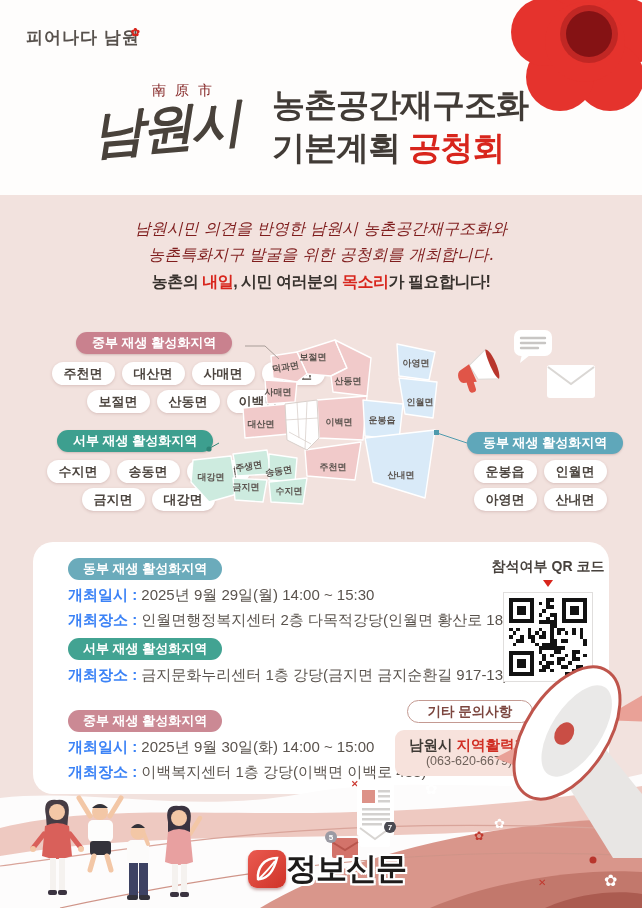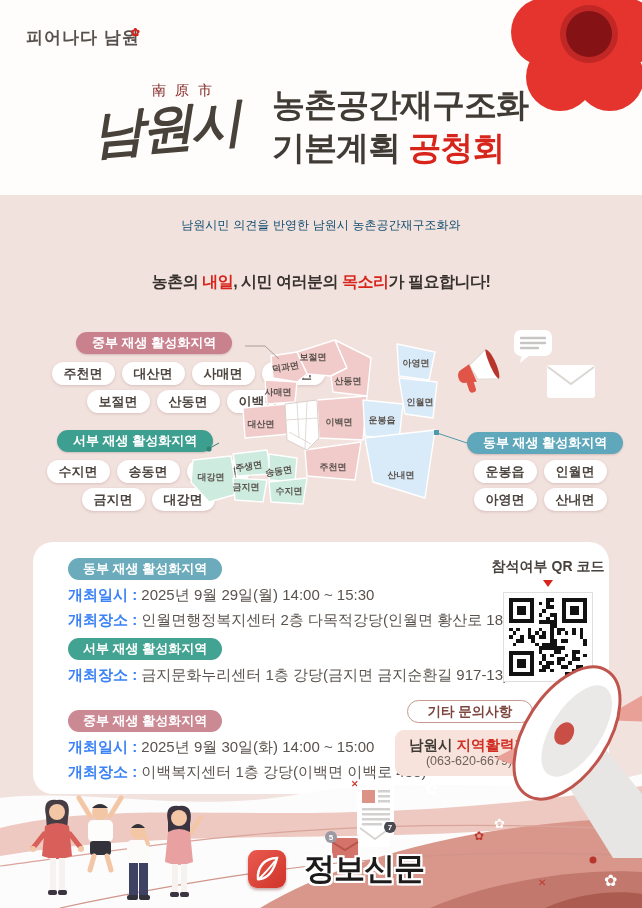--- a/index.html
+++ b/index.html
@@ -15,21 +15,21 @@
   .hanja { position:absolute; left:152px; top:6px; font-size:14px; letter-spacing:9px; color:#7f1d1d; }
   .calligraphy { position:absolute; left:92px; top:18px; font-family:"DejaVu Serif", serif; font-style:italic; font-weight:bold;
                  font-size:52px; color:#49423b; transform:rotate(-5deg); letter-spacing:-3px; }
   .main-title { position:absolute; left:272px; top:8px; font-size:33px; font-weight:900; color:#413b36; letter-spacing:-1px; line-height:1.3; }
   .main-title .accent { color:#d8251c; }
 
   
   .pink-section { position:absolute; left:0; top:195px; width:642px; height:713px; background:#f2e2de; }
 
   .intro { position:absolute; left:0; top:216px; width:100%; text-align:center;
-           font-family:"DejaVu Serif", serif; font-size:12px; color:#0c4a6e; line-height:1.65; }
+           font-family:"DejaVu Serif", serif; font-size:16px; color:#7f1d1d; line-height:1.65;font-style:italic; }
   .headline { position:absolute; left:0; top:272px; width:100%; text-align:center; font-size:16px; font-weight:900; color:#37312d; letter-spacing:-0.5px; }
   .headline .accent { color:#d8251c; }
 
   
   .legend-pill { position:absolute; height:22px; padding:0 16px; border-radius:12px; color:#fff; font-size:13px; font-weight:700;
                  display:flex; align-items:center; justify-content:center; white-space:nowrap; box-shadow:0 1px 2px rgba(120,70,70,.25); }
   .tag-rows { position:absolute; display:flex; flex-direction:column; gap:5px; }
   .tag-row { display:flex; gap:7px; justify-content:center; }
   .town-tag { background:#fff; border-radius:12px; height:23px; padding:0 12px; font-size:13px; font-weight:700; color:#4c453f;
               display:flex; align-items:center; box-shadow:0 1px 3px rgba(140,90,90,.25); white-space:nowrap; }
@@ -66,21 +66,21 @@
   .contact-line1 .accent { color:#d12f24; }
   .contact-line2 { font-size:12.5px; color:#6f625b; }
 
   
   .waves-svg { position:absolute; left:0; top:758px; }
   .people-svg { position:absolute; left:28px; top:786px; }
   .news-icon-svg { position:absolute; left:350px; top:778px; }
   .mail-icons-svg { position:absolute; left:318px; top:822px; }
   .mega-svg { position:absolute; left:495px; top:618px; }
 
-  .footer-logo { position:absolute; left:248px; top:848px; display:flex; align-items:center; gap:18px; }
+  .footer-logo { position:absolute; left:248px; top:848px; display:flex; align-items:center; gap:0; }
   .footer-logo-icon { position:relative; width:38px; height:38px; border-radius:9px; background:linear-gradient(135deg,#ea5a50,#cf3328); box-shadow:0 2px 3px rgba(120,40,40,.4); }
   .footer-logo-text { font-size:31px; font-weight:900; color:#1d1b1a; letter-spacing:-1px;
       text-shadow:-2px -2px 0 #fff, 2px -2px 0 #fff, -2px 2px 0 #fff, 2px 2px 0 #fff, 0 2px 0 #fff, 0 -2px 0 #fff, 2px 0 0 #fff, -2px 0 0 #fff; }
 </style>
 </head>
 <body>
 
 <div class="poster">
 
   <div class="logo">
@@ -106,20 +106,21 @@
     <div class="main-title">
       <span>농촌공간재구조화</span><br>
       <span>기본계획 </span><span class="accent">공청회</span>
     </div>
   </div>
 
   <div class="pink-section"></div>
 
   <div class="intro">
     <div>남원시민 의견을 반영한 남원시 농촌공간재구조화와</div>
+    <div>농촌특화지구 발굴을 위한 공청회를 개최합니다.</div>
   </div>
   <div class="headline">
     <span>농촌의 </span><span class="accent">내일</span><span>, 시민 여러분의 </span><span class="accent">목소리</span><span>가 필요합니다!</span>
   </div>
 
   <div class="legend-pill" style="left: 76px; top: 332px; background-color: rgb(201, 129, 142);">중부 재생 활성화지역</div>
   <div class="tag-rows" style="left:52px; top:362px; width:272px;">
     <div class="tag-row">
       <span class="town-tag">주천면</span>
       <span class="town-tag">대산면</span>

